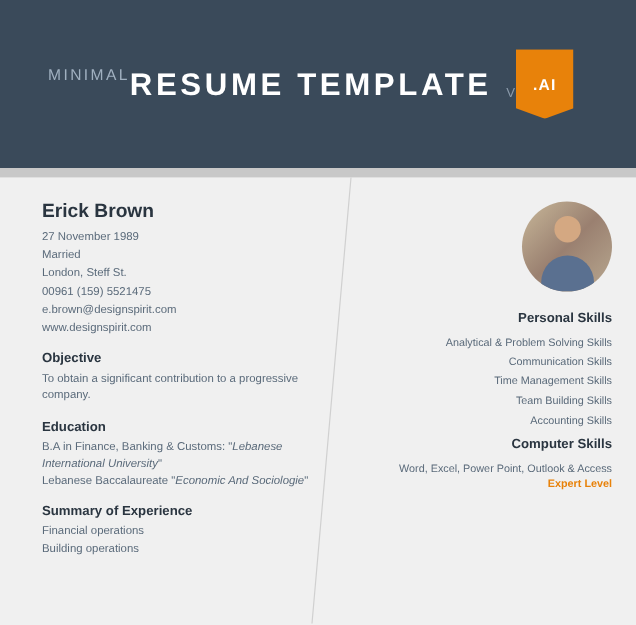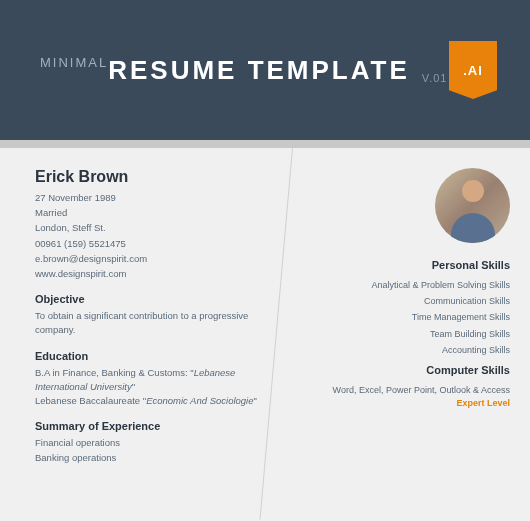--- a/index.html
+++ b/index.html
@@ -42,21 +42,21 @@
       font-size: 11px;
       font-weight: normal;
       letter-spacing: 1px;
       align-self: flex-end;
       margin-bottom: 2px;
     }
 
     
     .ai-badge {
       position: absolute;
-      right: 33px;
+      right: 52px;
       top: 50%;
       transform: translateY(-50%);
       width: 48px;
       height: 58px;
       background: #e8820a;
       display: flex;
       align-items: center;
       justify-content: center;
       color: white;
       font-size: 13px;
@@ -242,21 +242,21 @@
 
     <div class="section-label">Education</div>
     <div class="section-text">
       <span>B.A in Finance, Banking &amp; Customs: "</span><em>Lebanese International University</em><span>"</span><br>
       <span>Lebanese Baccalaureate "</span><em>Economic And Sociologie</em><span>"</span>
     </div>
 
     <div class="section-label">Summary of Experience</div>
     <div class="section-text">
       <div>Financial operations</div>
-      <div>Banking operations</div>
+      <div>Building operations</div>
     </div>
   </div>
 
   <div class="right-col">
 
     <div class="profile-photo">
       <div class="person-icon">
         <div class="person-head"></div>
         <div class="person-body"></div>
       </div>

